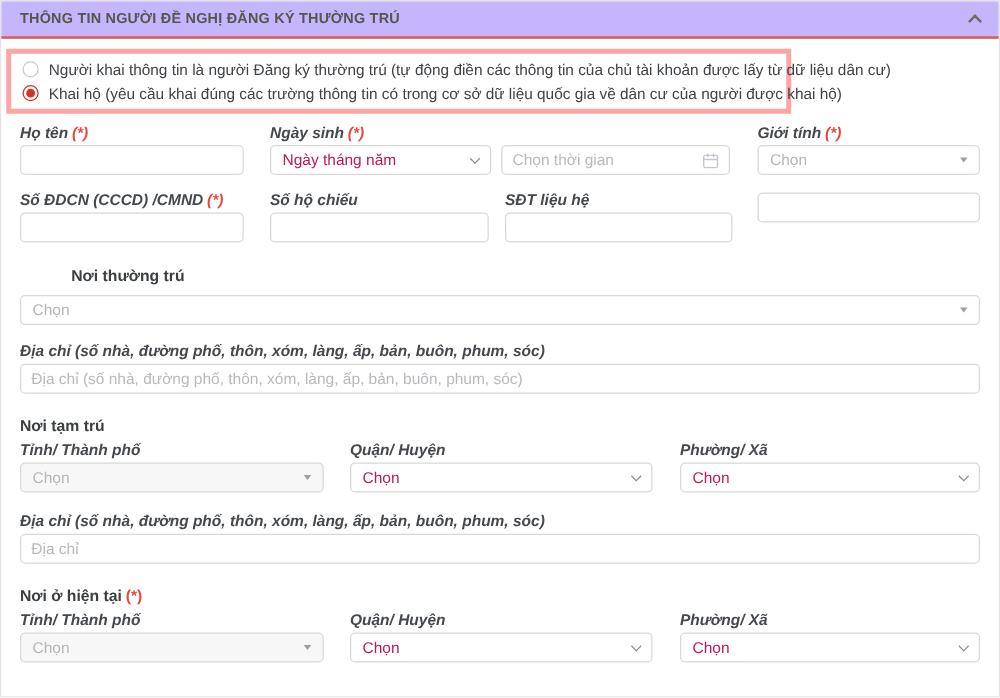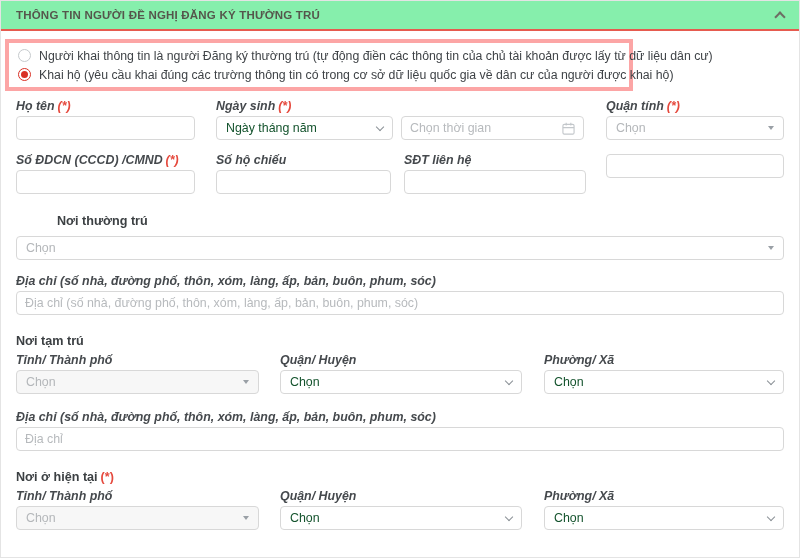--- a/index.html
+++ b/index.html
@@ -1,21 +1,21 @@
 <!DOCTYPE html>
 <html><head>
 <meta charset="utf-8">
 <style>
   * { margin:0; padding:0; box-sizing:border-box; }
   html,body { width:800px; height:558px; background:#fff;
     font-family:"Liberation Sans","DejaVu Sans",sans-serif; }
   .panel { width:800px; height:558px; border:1px solid #e4e4e4; background:#fff; overflow:hidden; }
 
   
-  .panel-header { height:30px; background:#86efac; border-bottom:2px solid #e65b4f;
+  .panel-header { height:30px; background:#c4b5fd; border-bottom:2px solid #e65b4f;
     display:flex; align-items:center; justify-content:space-between; padding:0 15px; cursor:pointer; }
   .panel-title { font-size:11.5px; font-weight:700; color:#55564c; letter-spacing:.2px; }
   .chev { display:inline-block; width:8px; height:8px;
     border-right:2px solid #6d6e64; border-bottom:2px solid #6d6e64; }
   .chev.up { transform:rotate(-135deg); margin-top:4px; }
   .chev-sm { display:inline-block; width:6px; height:6px; flex:none;
     border-right:1.5px solid #8a9096; border-bottom:1.5px solid #8a9096; transform:rotate(45deg); margin-top:-3px; }
   .caret { display:inline-block; width:0; height:0; flex:none;
     border-left:3.5px solid transparent; border-right:3.5px solid transparent; border-top:4.5px solid #9aa0a6; }
 
@@ -46,21 +46,21 @@
   .c3a { width:243px; } .c3b { width:242px; margin-left:21px; } .c3c { width:240px; margin-left:22px; }
 
   .tinput { width:100%; height:24px; border:1px solid #d8d8d8; border-radius:4px;
     padding:0 8px; font-size:12.4px; color:#333; outline:none; background:#fff; }
   .tinput::placeholder { color:#b7babd; }
   .hstack { display:flex; gap:8px; }
 
   .select { height:24px; border:1px solid #d8d8d8; border-radius:4px; background:#fff;
     display:flex; align-items:center; justify-content:space-between; padding:0 9px;
     font-size:12.4px; cursor:pointer; }
-  .select .val { color:#14532d; white-space:nowrap; }
+  .select .val { color:#be185d; white-space:nowrap; }
   .select.ghost .val { color:#b4b7ba; }
   .select.graybg { background:#f7f7f7; }
   .w177 { width:177px; }
 
   .dateinput { flex:1; height:24px; border:1px solid #d8d8d8; border-radius:4px; background:#fff;
     display:flex; align-items:center; justify-content:space-between; padding:0 8px;
     font-size:12.4px; color:#b7babd; cursor:pointer; }
 </style>
 </head>
 <body>
@@ -100,39 +100,39 @@
           <div class="dateinput">
             <span>Chọn thời gian</span>
             <svg width="13" height="13" viewBox="0 0 14 14" fill="none" stroke="#c3c7cb" stroke-width="1.2">
                 <rect x="1" y="2.5" width="12" height="10.5" rx="1.5"></rect>
                 <path d="M1 6h12M4.5 0.8v3M9.5 0.8v3"></path>
               </svg>
           </div>
         </div>
       </div>
       <div class="cend">
-        <div class="flabel"><span>Quận tính</span><span class="req">(*)</span></div>
+        <div class="flabel"><span>Giới tính</span><span class="req">(*)</span></div>
         <div class="select ghost">
           <span class="val">Chọn</span>
           <span class="caret"></span>
         </div>
       </div>
     </div>
 
     <div class="frow mt14">
       <div class="c4a">
         <div class="flabel"><span>Số ĐDCN (CCCD) /CMND</span><span class="req">(*)</span></div>
         <input class="tinput" style="">
       </div>
       <div class="c4b">
         <div class="flabel">Số hộ chiếu</div>
         <input class="tinput" style="">
       </div>
       <div class="c4c">
-        <div class="flabel">SĐT liên hệ</div>
+        <div class="flabel">SĐT liệu hệ</div>
         <input class="tinput" style="">
       </div>
       <div class="c4d">
         <input class="tinput" style="">
       </div>
     </div>
 
     <div class="sheading mt20">Nơi thường trú</div>
     <div class="mt8">
       <div class="select ghost">

